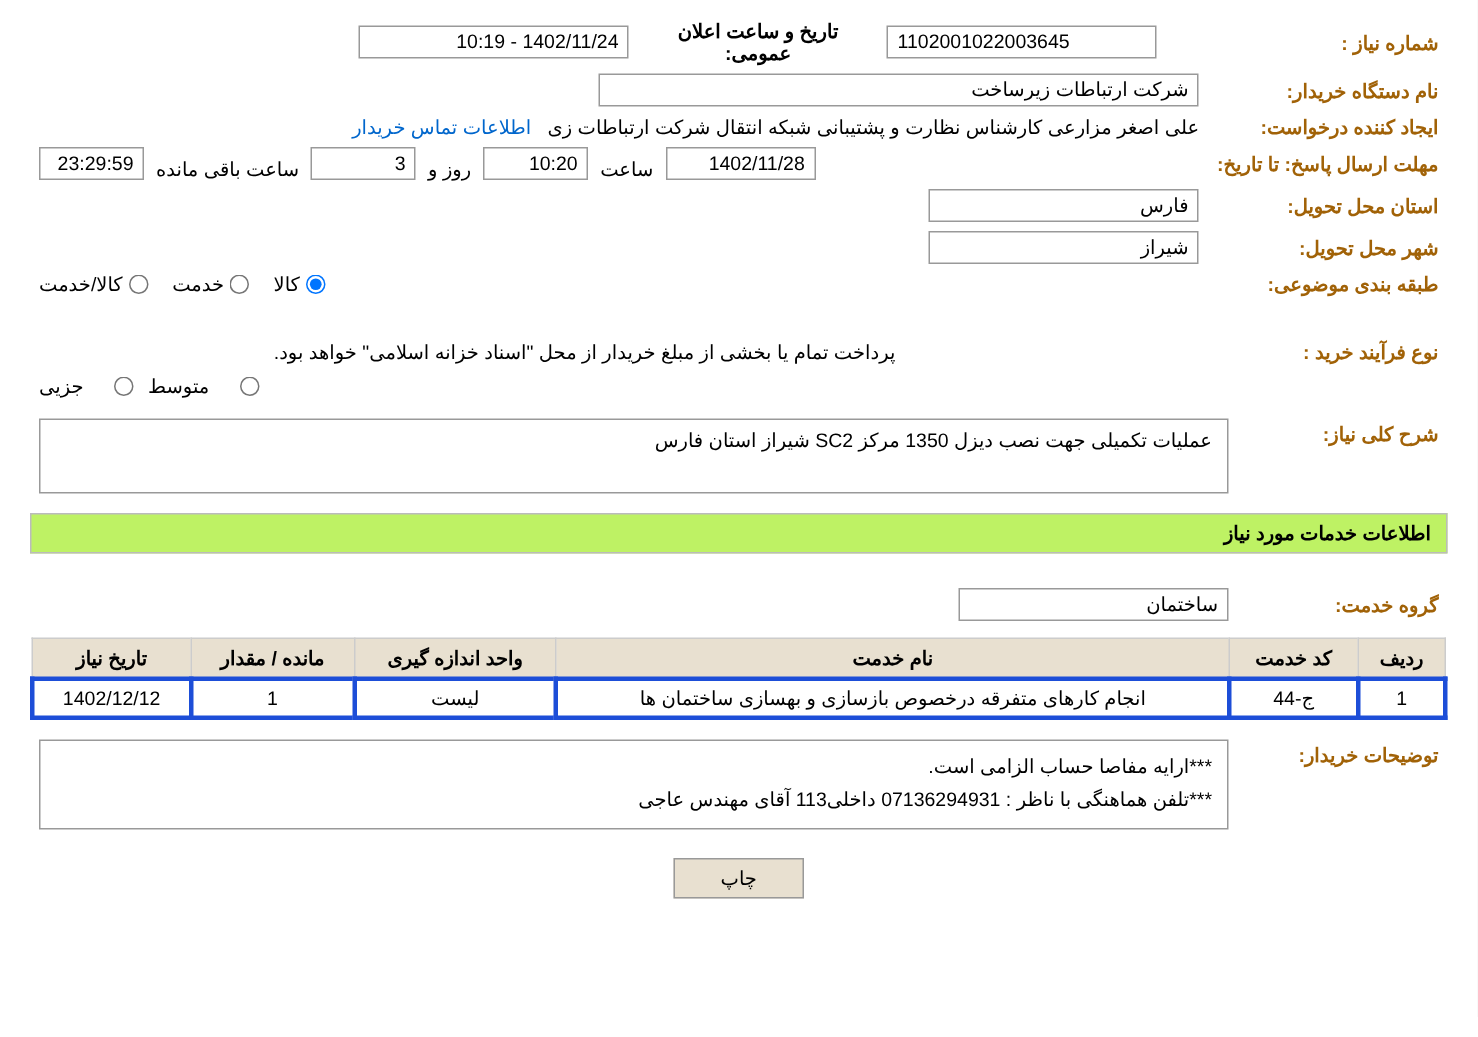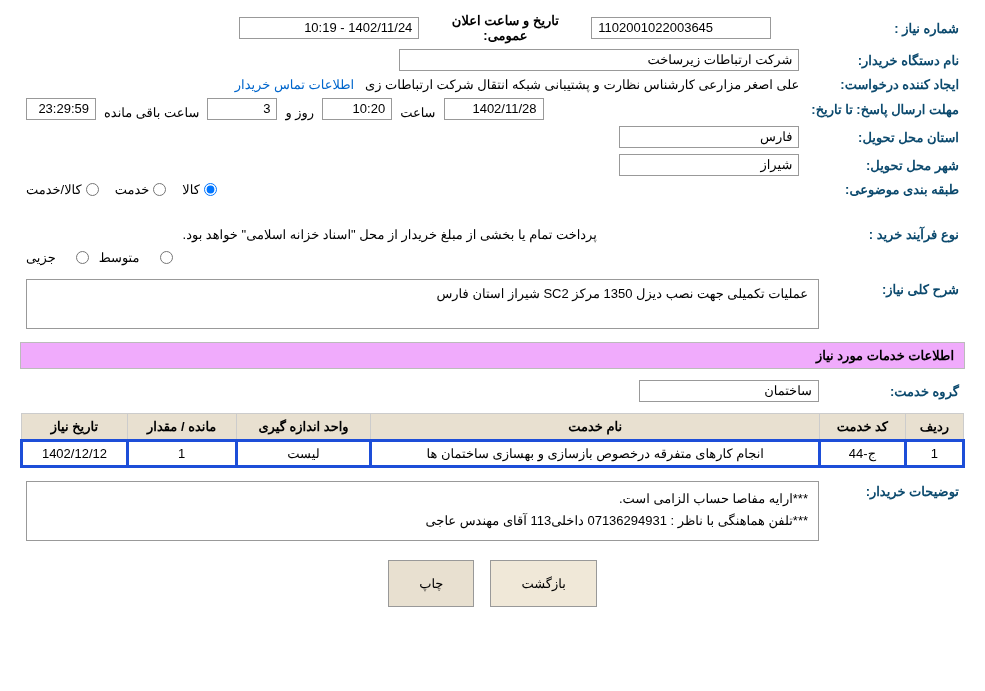--- a/index.html
+++ b/index.html
@@ -20,38 +20,38 @@
       color: #fff;
       text-align: center;
       padding: 10px 0;
       font-size: 16px;
       font-weight: bold;
     }
     .content {
       padding: 10px 20px;
     }
     .section-header {
-      background: #f0abfc;
+      background: #bef264;
       padding: 5px 10px;
       font-weight: bold;
-      margin: 10px 0 8px 0;
+      margin: 10px 0 20px 0;
       border: 1px solid #bbb;
     }
     .info-table {
       width: 100%;
       border-collapse: collapse;
       margin-bottom: 6px;
     }
     .info-table td {
       padding: 3px 6px;
       vertical-align: middle;
     }
     .label-cell {
       text-align: right;
-      color: #0c4a6e;
+      color: #a16207;
       white-space: nowrap;
       width: 140px;
       font-weight: bold;
     }
     .value-cell {
       text-align: left;
     }
     .input-box {
       border: 1px solid #999;
       background: #fff;
@@ -140,21 +140,21 @@
     .button-row {
       display: flex;
       justify-content: center;
       gap: 16px;
       margin-top: 16px;
       margin-bottom: 16px;
     }
     .btn-print {
       background: #e8e0d0;
       border: 1px solid #999;
-      padding: 15px 30px;
+      padding: 5px 30px;
       font-size: 13px;
       cursor: pointer;
       font-family: Tahoma, Arial, sans-serif;
     }
     .btn-back {
       background: #f0e8d8;
       border: 1px solid #999;
       padding: 5px 30px;
       font-size: 13px;
       cursor: pointer;
@@ -325,18 +325,17 @@
           <div class="notes-box watermark-area">
             <div>***ارایه مفاصا حساب الزامی است.</div>
             <div>***تلفن هماهنگی با ناظر : 07136294931 داخلی113 آقای مهندس عاجی</div>
           </div>
         </td>
       </tr>
     </tbody>
       </table>
 
     <div class="button-row">
-      <button class="btn-back">بازگشت</button>
       <button class="btn-print">چاپ</button>
     </div>
 
   </div>
 </div>
 
 </body></html>

